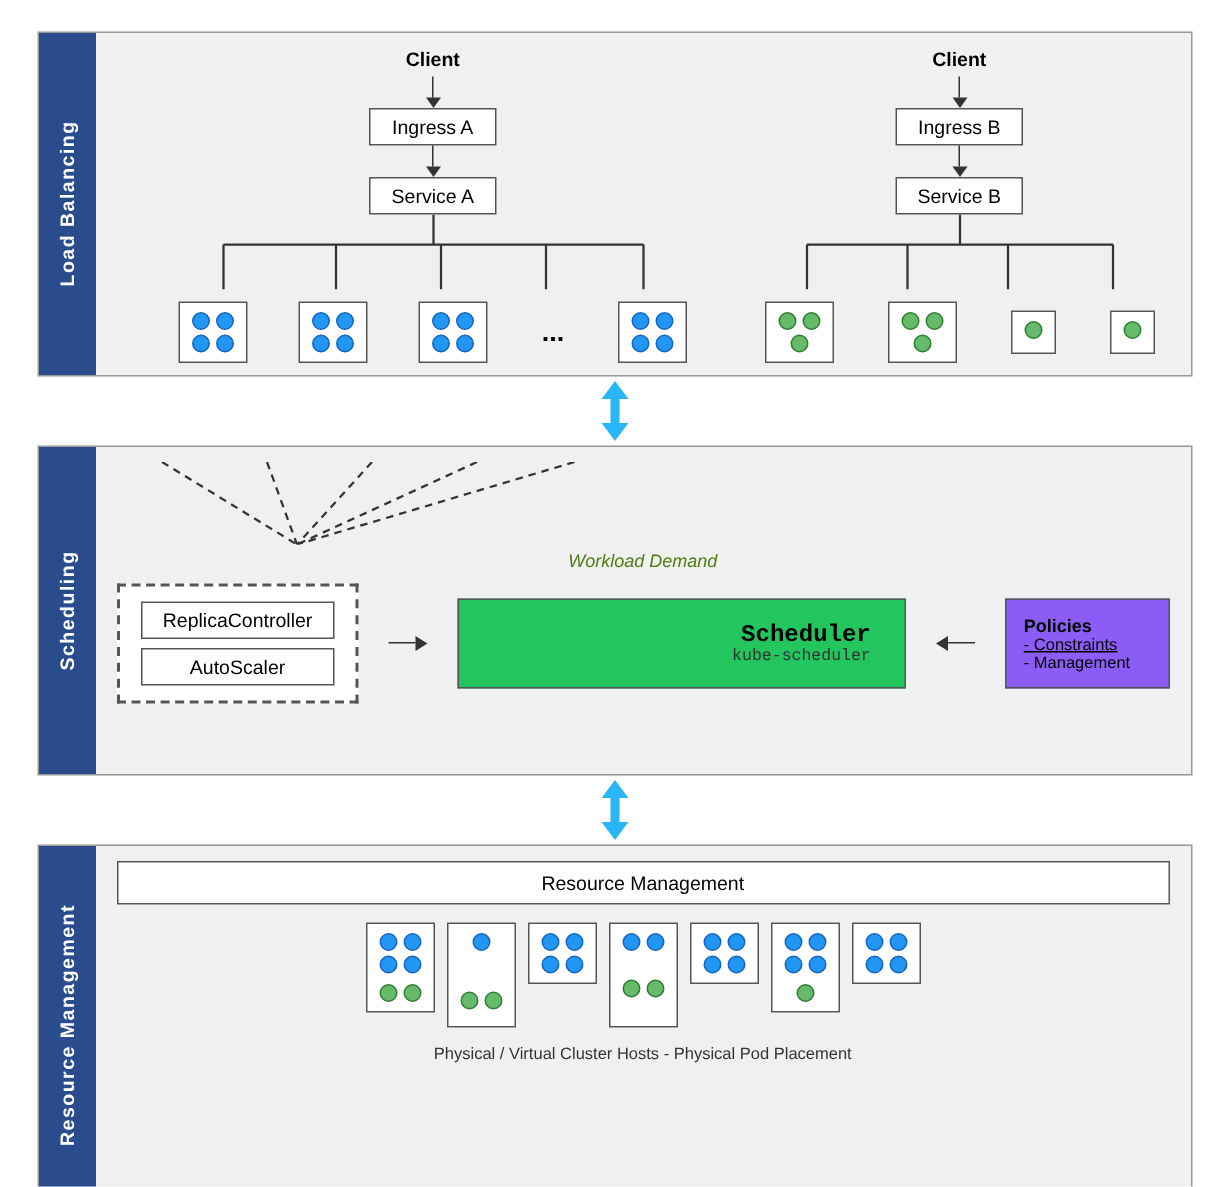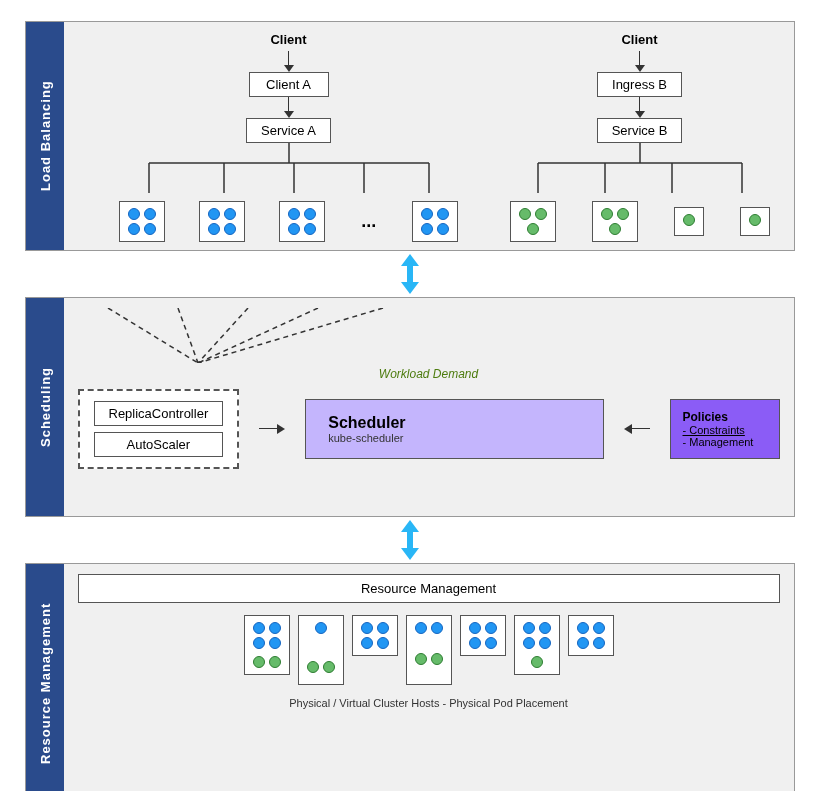--- a/index.html
+++ b/index.html
@@ -123,24 +123,25 @@
       border: 2px dashed #555;
       background: #fff;
       padding: 10px 14px;
       display: flex;
       flex-direction: column;
       gap: 6px;
       min-width: 130px;
     }
     .scheduler-box {
       border: 1.5px solid #555;
-      background: #c4b5fd;
+      background: #22c55e;
       padding: 14px 22px;
-      text-align: left;
+      text-align: right;
       flex: 1;
+      font-family: Liberation Mono, monospace;
     }
     .scheduler-title { font-size: 16px; font-weight: bold; }
     .scheduler-sub { font-size: 11px; color: #333; }
     .policies-box {
       border: 1.5px solid #555;
       background: #8b5cf6;
       padding: 10px 12px;
       font-size: 12px;
       min-width: 110px;
     }
@@ -212,21 +213,21 @@
 
   <div class="section lb-section">
     <div class="section-label">Load Balancing</div>
     <div class="section-content">
       <div class="lb-content">
 
         <div class="lb-left">
           <div class="client-label">Client</div>
           <div style="width:1.5px;height:14px;background:#333;margin:0 auto;"></div>
           <div style="width:0;height:0;border-left:5px solid transparent;border-right:5px solid transparent;border-top:7px solid #333;margin:0 auto;"></div>
-          <div class="box">Client A</div>
+          <div class="box">Ingress A</div>
           <div style="width:1.5px;height:14px;background:#333;margin:0 auto;"></div>
           <div style="width:0;height:0;border-left:5px solid transparent;border-right:5px solid transparent;border-top:7px solid #333;margin:0 auto;"></div>
           <div class="box">Service A</div>
 
           <div style="position:relative;width:340px;height:50px;">
             <svg width="340" height="50" style="position:absolute;top:0;left:0;">
 
               <line x1="170" y1="0" x2="170" y2="20" stroke="#333" stroke-width="1.5"></line>
 
               <line x1="30" y1="20" x2="310" y2="20" stroke="#333" stroke-width="1.5"></line>

